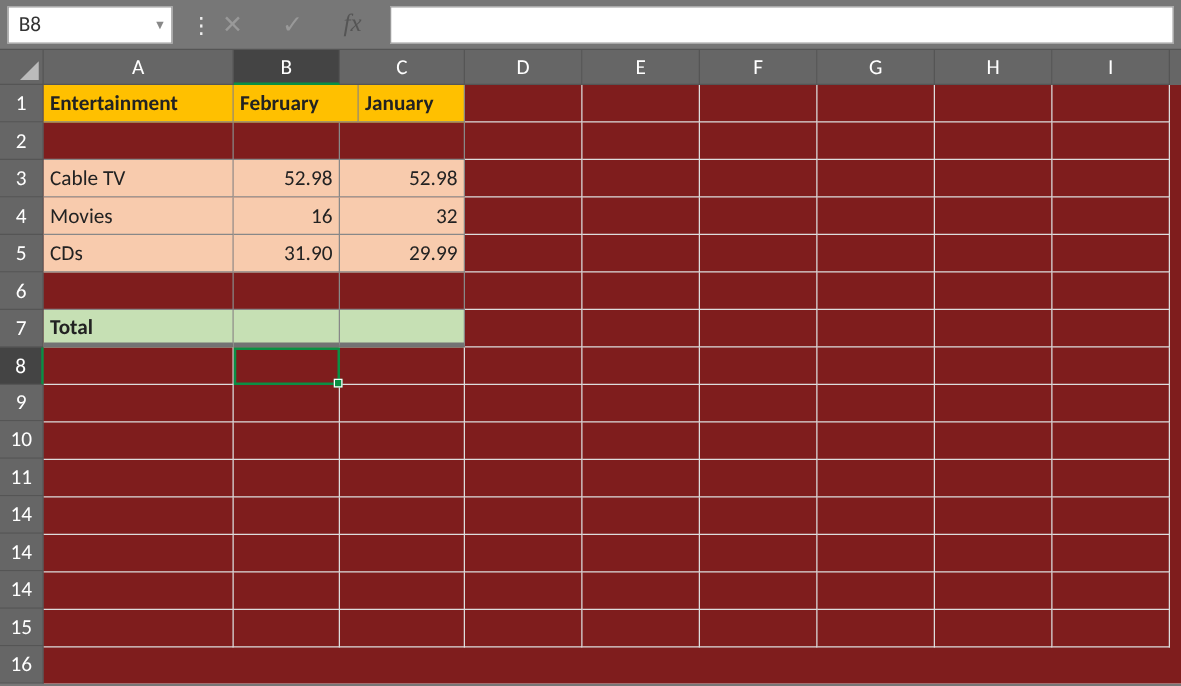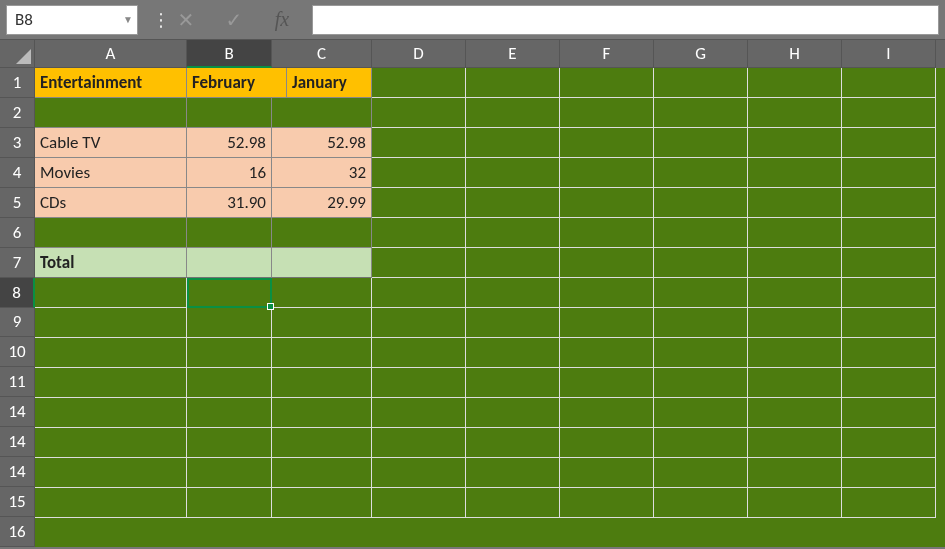--- a/index.html
+++ b/index.html
@@ -120,21 +120,21 @@
     align-items:center;
     justify-content:center;
     border-right:1px solid #555;
     border-bottom:1px solid #555;
     background:#666;
   }
   .row-h.active { background:#444; border-right:2px solid #0a8f44;}
   .cells {
     position:relative;
     flex:1;
-    background:#4d7c0f;
+    background:#7f1d1d;
   }
   .row {
     display:flex;
     height:30px;
   }
   .cell {
     height:30px;
     border-right:1px solid #ddd;
     border-bottom:1px solid #ddd;
     font-size:17px;
@@ -142,21 +142,21 @@
     display:flex;
     align-items:center;
     padding:0 5px;
     overflow:hidden;
     white-space:nowrap;
   }
   .wA{width:152px;} .wB{width:85px;} .wC{width:100px;}
   .wD,.wE,.wF,.wG,.wH,.wI{width:94px;}
   .hdr-yellow{ background:#ffc000; font-weight:bold; border-right:1px solid #888; border-bottom:1px solid #888;}
   .data-peach{ background:#f8cbad; border-right:1px solid #888; border-bottom:1px solid #888;}
-  .tot-green{ background:#c6e0b4; font-weight:bold; border-right:1px solid #888; border-bottom:1px solid #737373;}
+  .tot-green{ background:#c6e0b4; font-weight:bold; border-right:1px solid #888; border-bottom:4px solid #737373;}
   .bordered{ border-right:1px solid #888; border-bottom:1px solid #888;}
   .num{ justify-content:flex-end; }
   .selection{
     position:absolute;
     border:2px solid #0a8f44;
     pointer-events:none;
   }
   .fill-handle{
     position:absolute;
     width:7px;height:7px;

